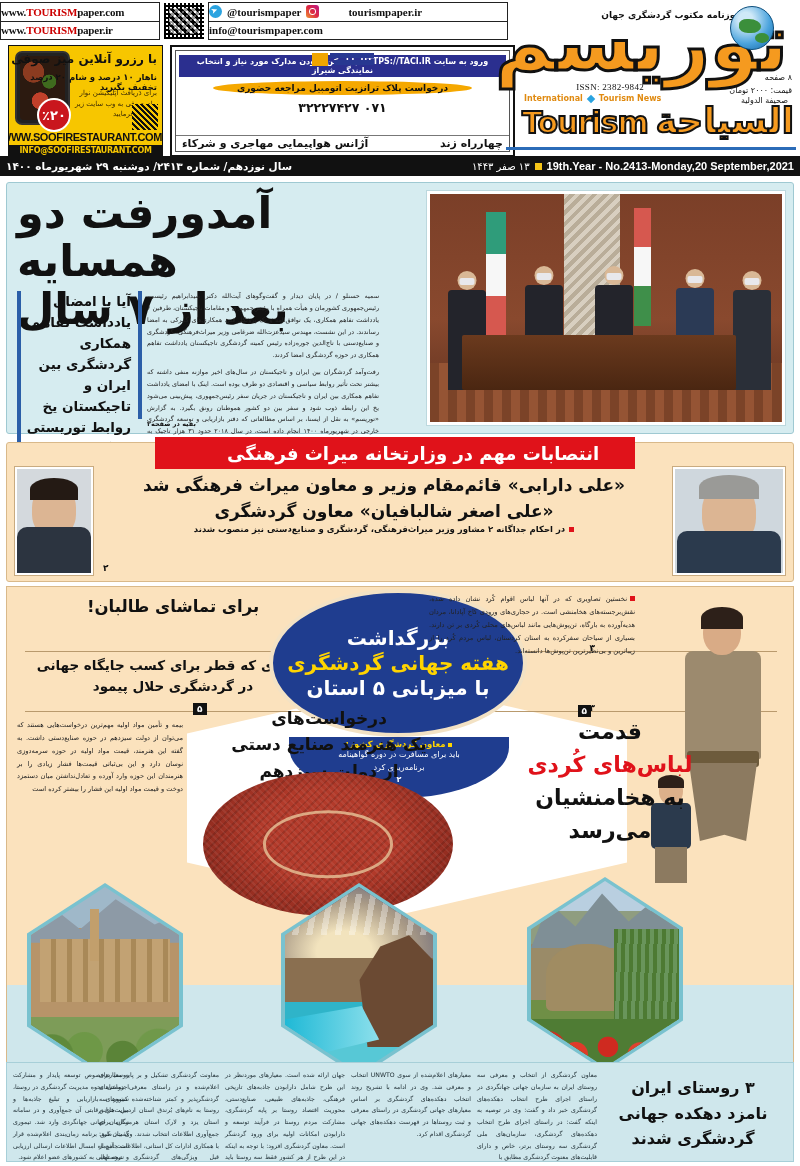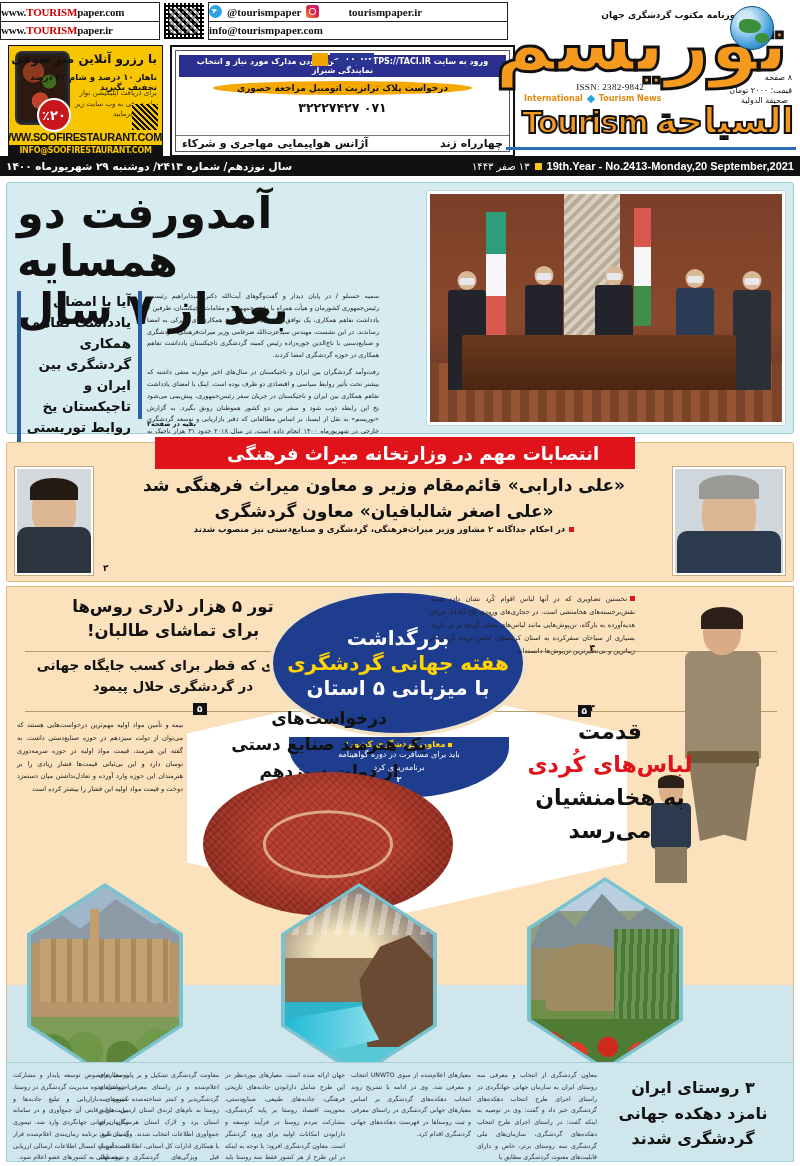--- a/index.html
+++ b/index.html
@@ -447,21 +447,20 @@
       </div>
     </div>
     <div class="pnum" style="left:96px;bottom:8px">۲</div>
   </div>
 
   <div class="mont">
     <div class="mont-white"></div>
     <div class="mont-wash"></div>
 
     <div class="h-tour">
-      <div>تور ۵ هزار دلاری روس‌ها</div>
       <div>برای تماشای طالبان!</div>
     </div>
     <div class="pnum" style="right:198px;top:56px">۳</div>
     <div class="rule" style="right:16px;left:18px;top:64px;width:auto"></div>
 
     <div class="h-qatar">
       <div>مسیری که قطر برای کسب جایگاه جهانی</div>
       <div>در گردشگری حلال پیمود</div>
     </div>
     <div class="pnum" style="right:198px;top:116px">۳</div>

